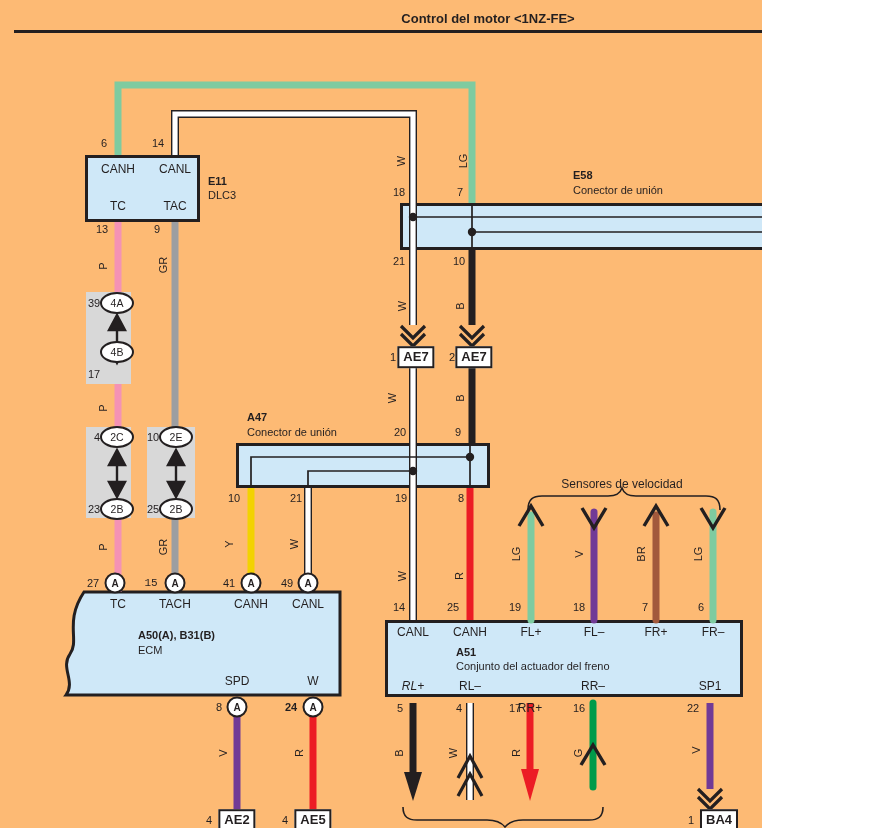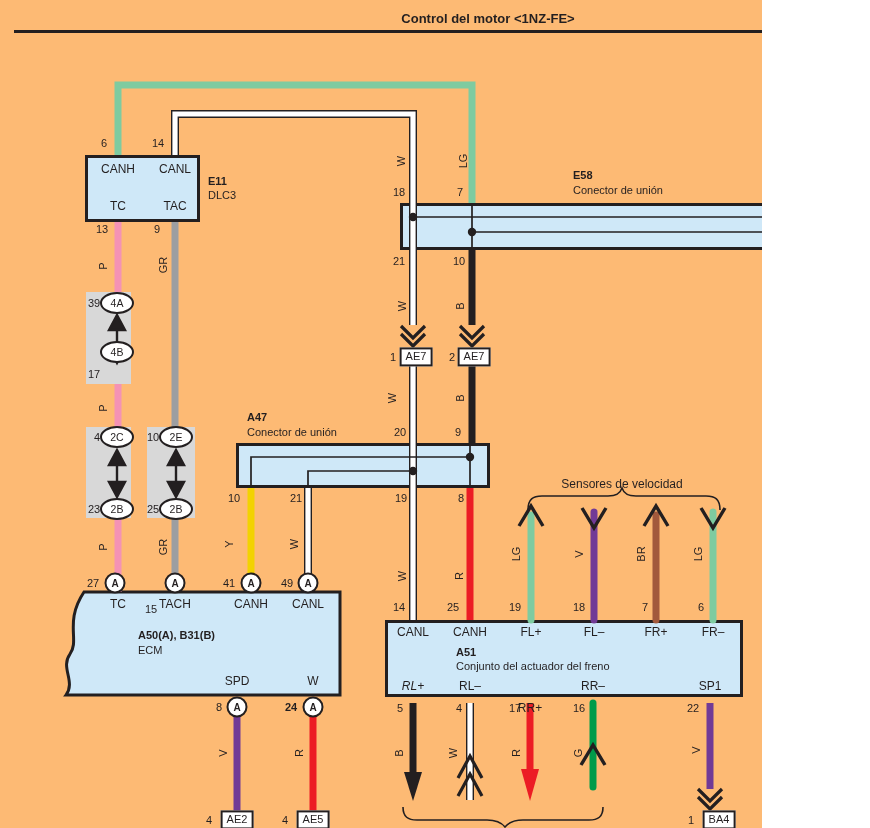--- a/index.html
+++ b/index.html
@@ -13,21 +13,21 @@
   .f13{font-size:13px;}
   .box{position:absolute;background:var(--box_fill);border:3px solid var(--ink);box-sizing:border-box;}
   .shade{position:absolute;background:var(--shade);}
   .oval{position:absolute;width:34px;height:22px;transform:translate(-50%,-50%);border:2.6px solid var(--ink);
         border-radius:50%;background:#fff;display:flex;align-items:center;justify-content:center;
         font-size:10.5px;box-sizing:border-box;}
   .ca{position:absolute;width:21px;height:21px;transform:translate(-50%,-50%);border:2.4px solid var(--ink);
       border-radius:50%;background:#fff;display:flex;align-items:center;justify-content:center;
       font-size:10px;font-weight:bold;box-sizing:border-box;}
   .tag{position:absolute;transform:translate(-50%,-50%);border:2.6px solid var(--ink);background:#fff;
-       font-size:11px;font-weight:normal;padding:1px 4px;line-height:1.2;white-space:nowrap;}
+       font-size:13px;font-weight:bold;padding:1px 4px;line-height:1.2;white-space:nowrap;}
   .rule{position:absolute;background:var(--ink);}
   svg.ov{position:absolute;left:0;top:0;}
 </style>
 </head>
 <body>
 
 <div id="canvas">
 
   <div class="lb bd f13" style="left:488px;top:18px;">Control del motor &lt;1NZ-FE&gt;</div>
   <div class="rule" style="left:14px;top:30px;width:852px;height:3px;"></div>
@@ -215,21 +215,21 @@
   <div class="lb" style="left:400px;top:432px;">20</div>
   <div class="lb" style="left:458px;top:432px;">9</div>
   <div class="la bd" style="left:247px;top:417px;">A47</div>
   <div class="la" style="left:247px;top:432px;">Conector de unión</div>
   <div class="lb" style="left:234px;top:498px;">10</div>
   <div class="lb" style="left:296px;top:498px;">21</div>
   <div class="lb" style="left:401px;top:498px;">19</div>
   <div class="lb" style="left:461px;top:498px;">8</div>
 
   <div class="lb" style="left:93px;top:583px;">27</div>
-  <div class="lb" style="left:151px;top:609px;">15</div>
+  <div class="lb" style="left:151px;top:583px;font-family:Liberation Mono, monospace;">15</div>
   <div class="lb" style="left:229px;top:583px;">41</div>
   <div class="lb" style="left:287px;top:583px;">49</div>
   <div class="lb f12" style="left:118px;top:604px;">TC</div>
   <div class="lb f12" style="left:175px;top:604px;">TACH</div>
   <div class="lb f12" style="left:251px;top:604px;">CANH</div>
   <div class="lb f12" style="left:308px;top:604px;">CANL</div>
   <div class="la bd" style="left:138px;top:635px;">A50(A), B31(B)</div>
   <div class="la" style="left:138px;top:650px;">ECM</div>
   <div class="lb f12" style="left:237px;top:681px;">SPD</div>
   <div class="lb f12" style="left:313px;top:681px;">W</div>

